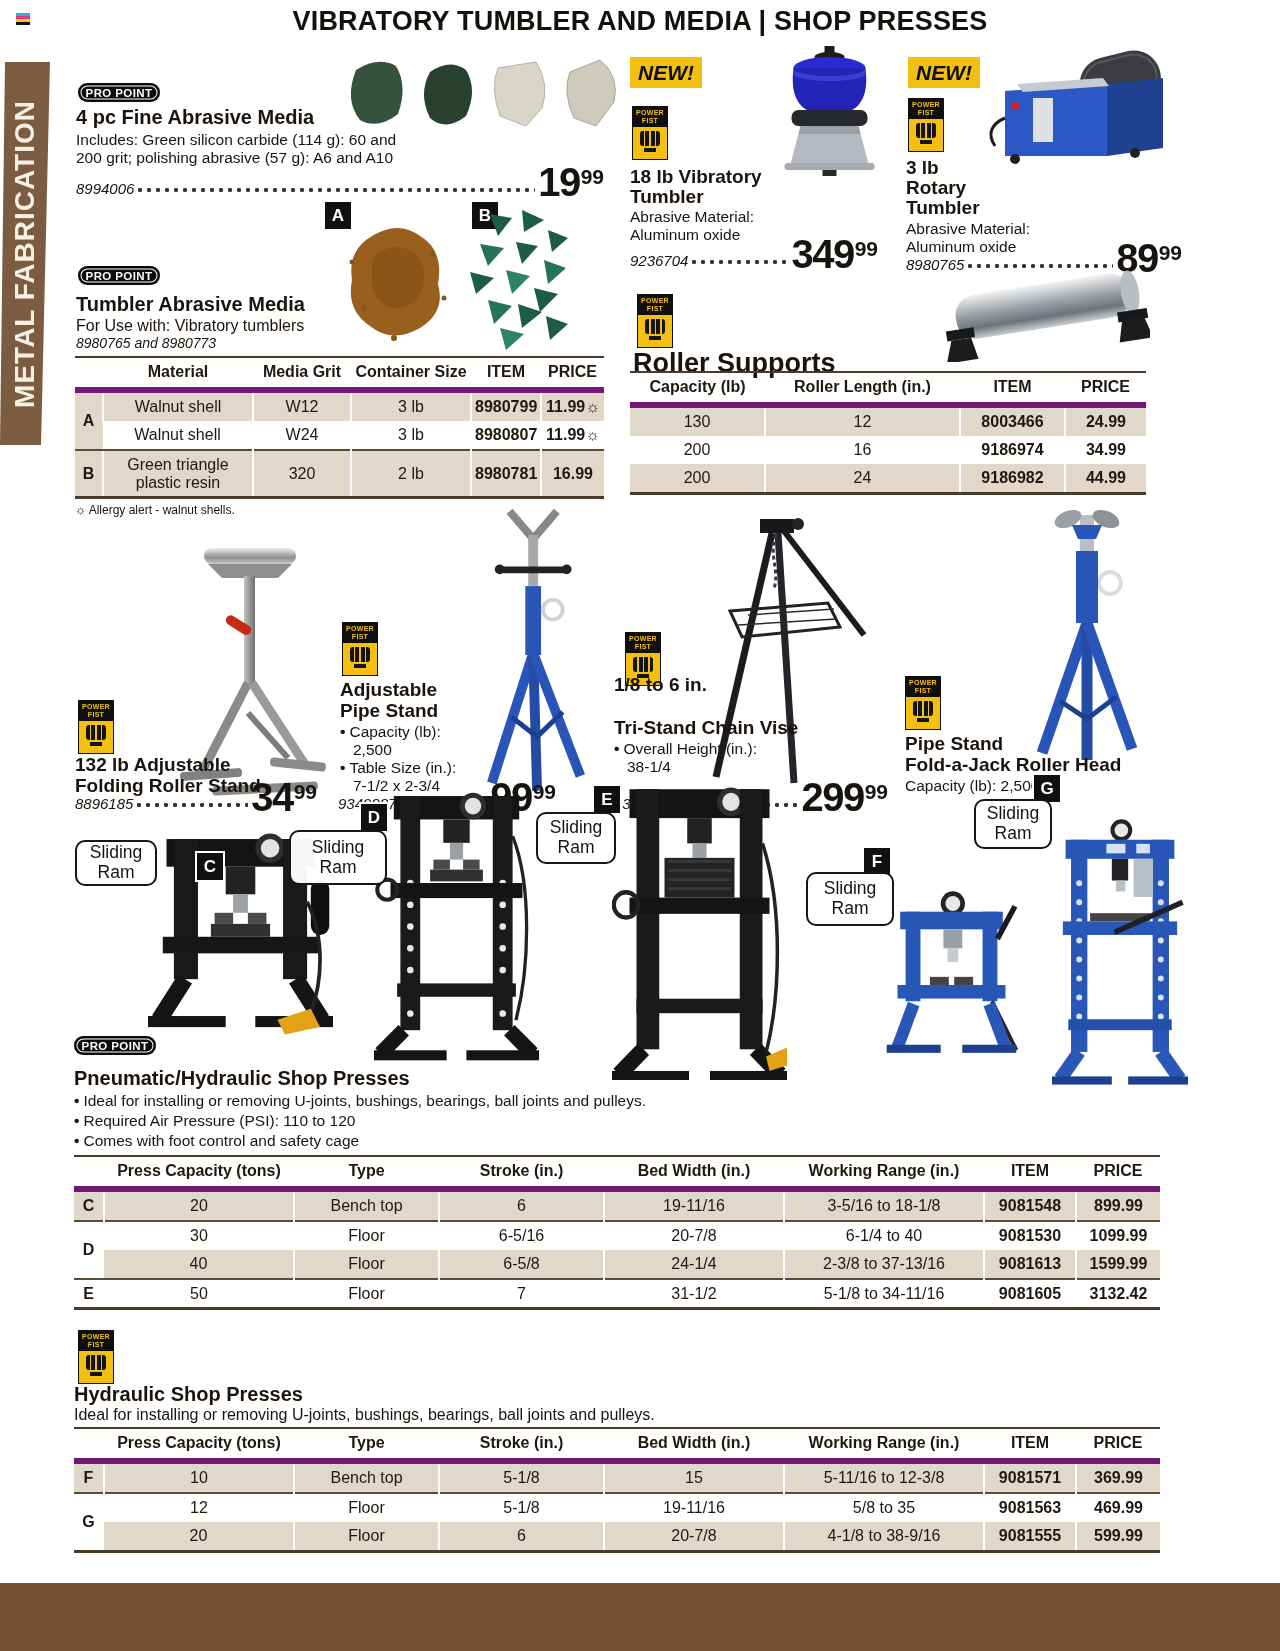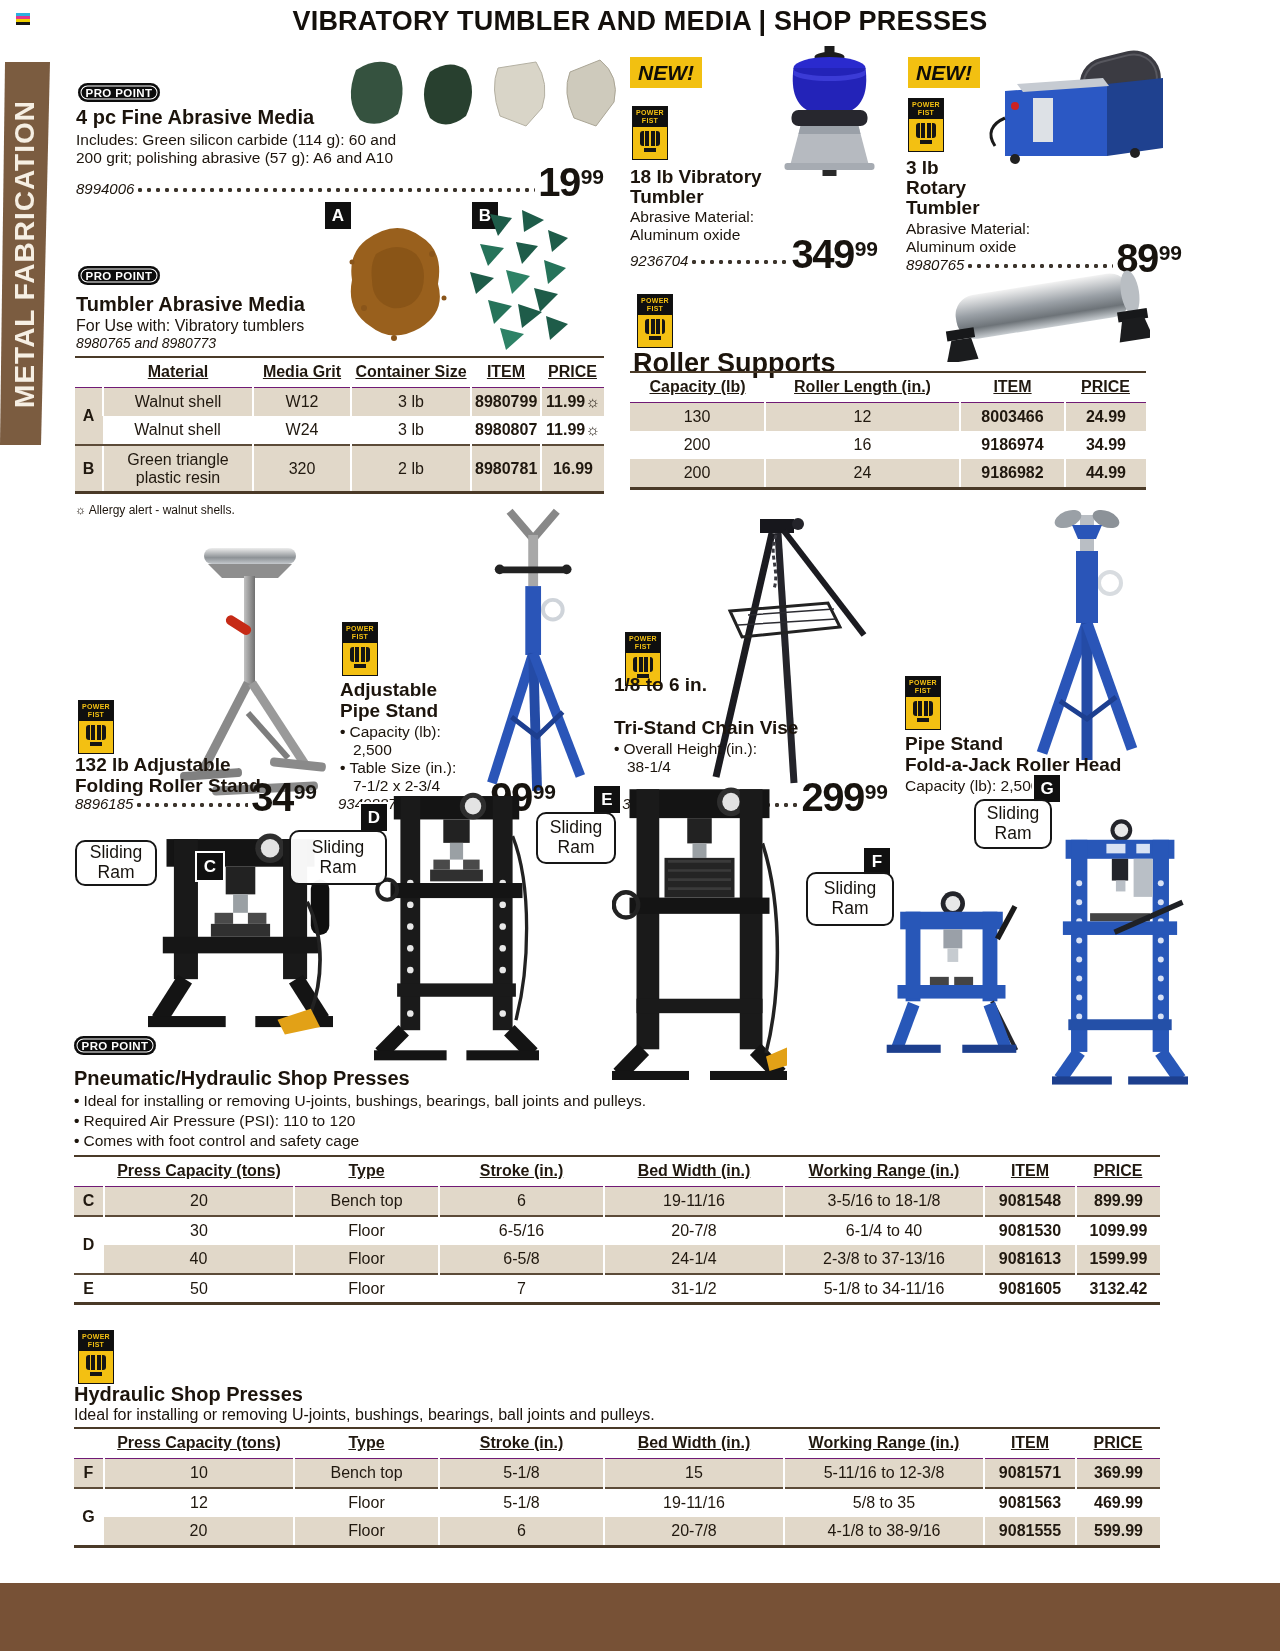--- a/index.html
+++ b/index.html
@@ -53,21 +53,21 @@
   .pricerow{display:flex;align-items:flex-end;}
   .pr-item{font-style:italic;font-size:15px;padding-bottom:1px;white-space:nowrap;}
   .leader{flex:1;height:6px;margin:0 3px 5px 3px;
      background:radial-gradient(circle at 3px 3px,#3c342c 2px,rgba(0,0,0,0) 2.3px) left bottom/9px 6px repeat-x;}
   .bigprice{font-weight:bold;font-size:40px;line-height:.78;letter-spacing:-1.5px;white-space:nowrap;color:#17130e;}
   .bigprice .cents{font-size:21px;letter-spacing:0;position:relative;top:-12px;margin-left:1px;}
 
   
   table.cat{border-collapse:collapse;table-layout:fixed;font-size:16px;color:#20180f;
             border-top:2px solid #4a3a28;border-bottom:3px solid #4a3a28;}
-  table.cat thead tr{border-bottom:1px solid #701a75;text-decoration:underline;}
+  table.cat thead tr{border-bottom:6px solid #701a75;}
   table.cat th{font-weight:bold;padding:6px 3px;text-align:center;line-height:1.05;}
   table.cat td{text-align:center;padding:5px 3px;line-height:1.12;}
   table.cat tbody td + td{border-left:2px solid #fff;}
   tr.shade td{background:#e1d8c9;}
   td.glbl{font-weight:bold;}
   td.keep{background:#e1d8c9;}
   tr.gsep td{border-top:2px solid #5c4b38;}
   td.itm,td.prc{font-weight:bold;}
   .tbl-title{font-size:27px;font-weight:bold;}
 </style>

